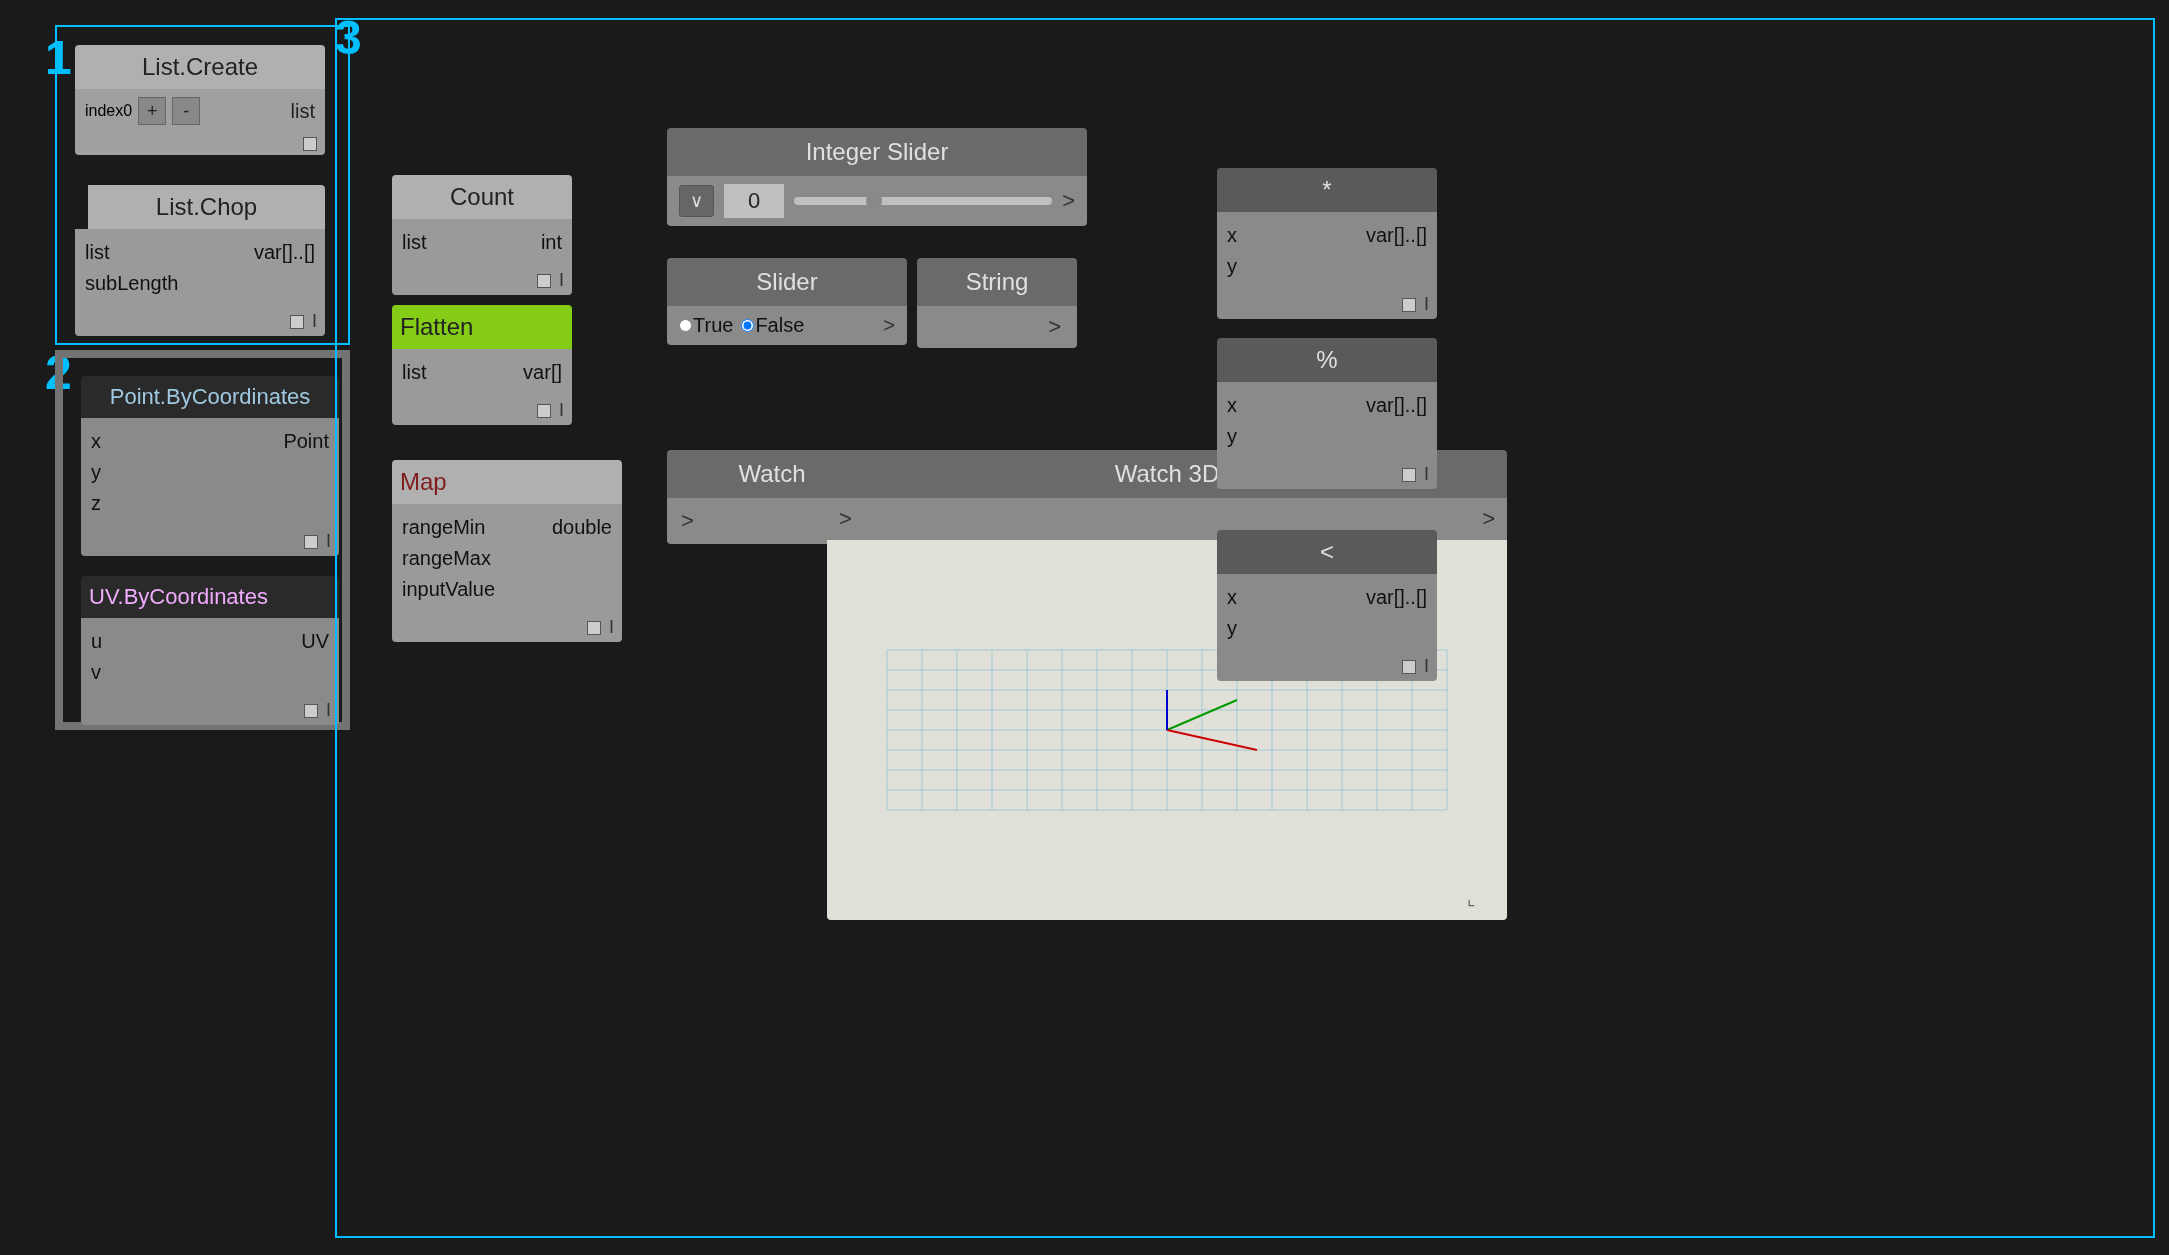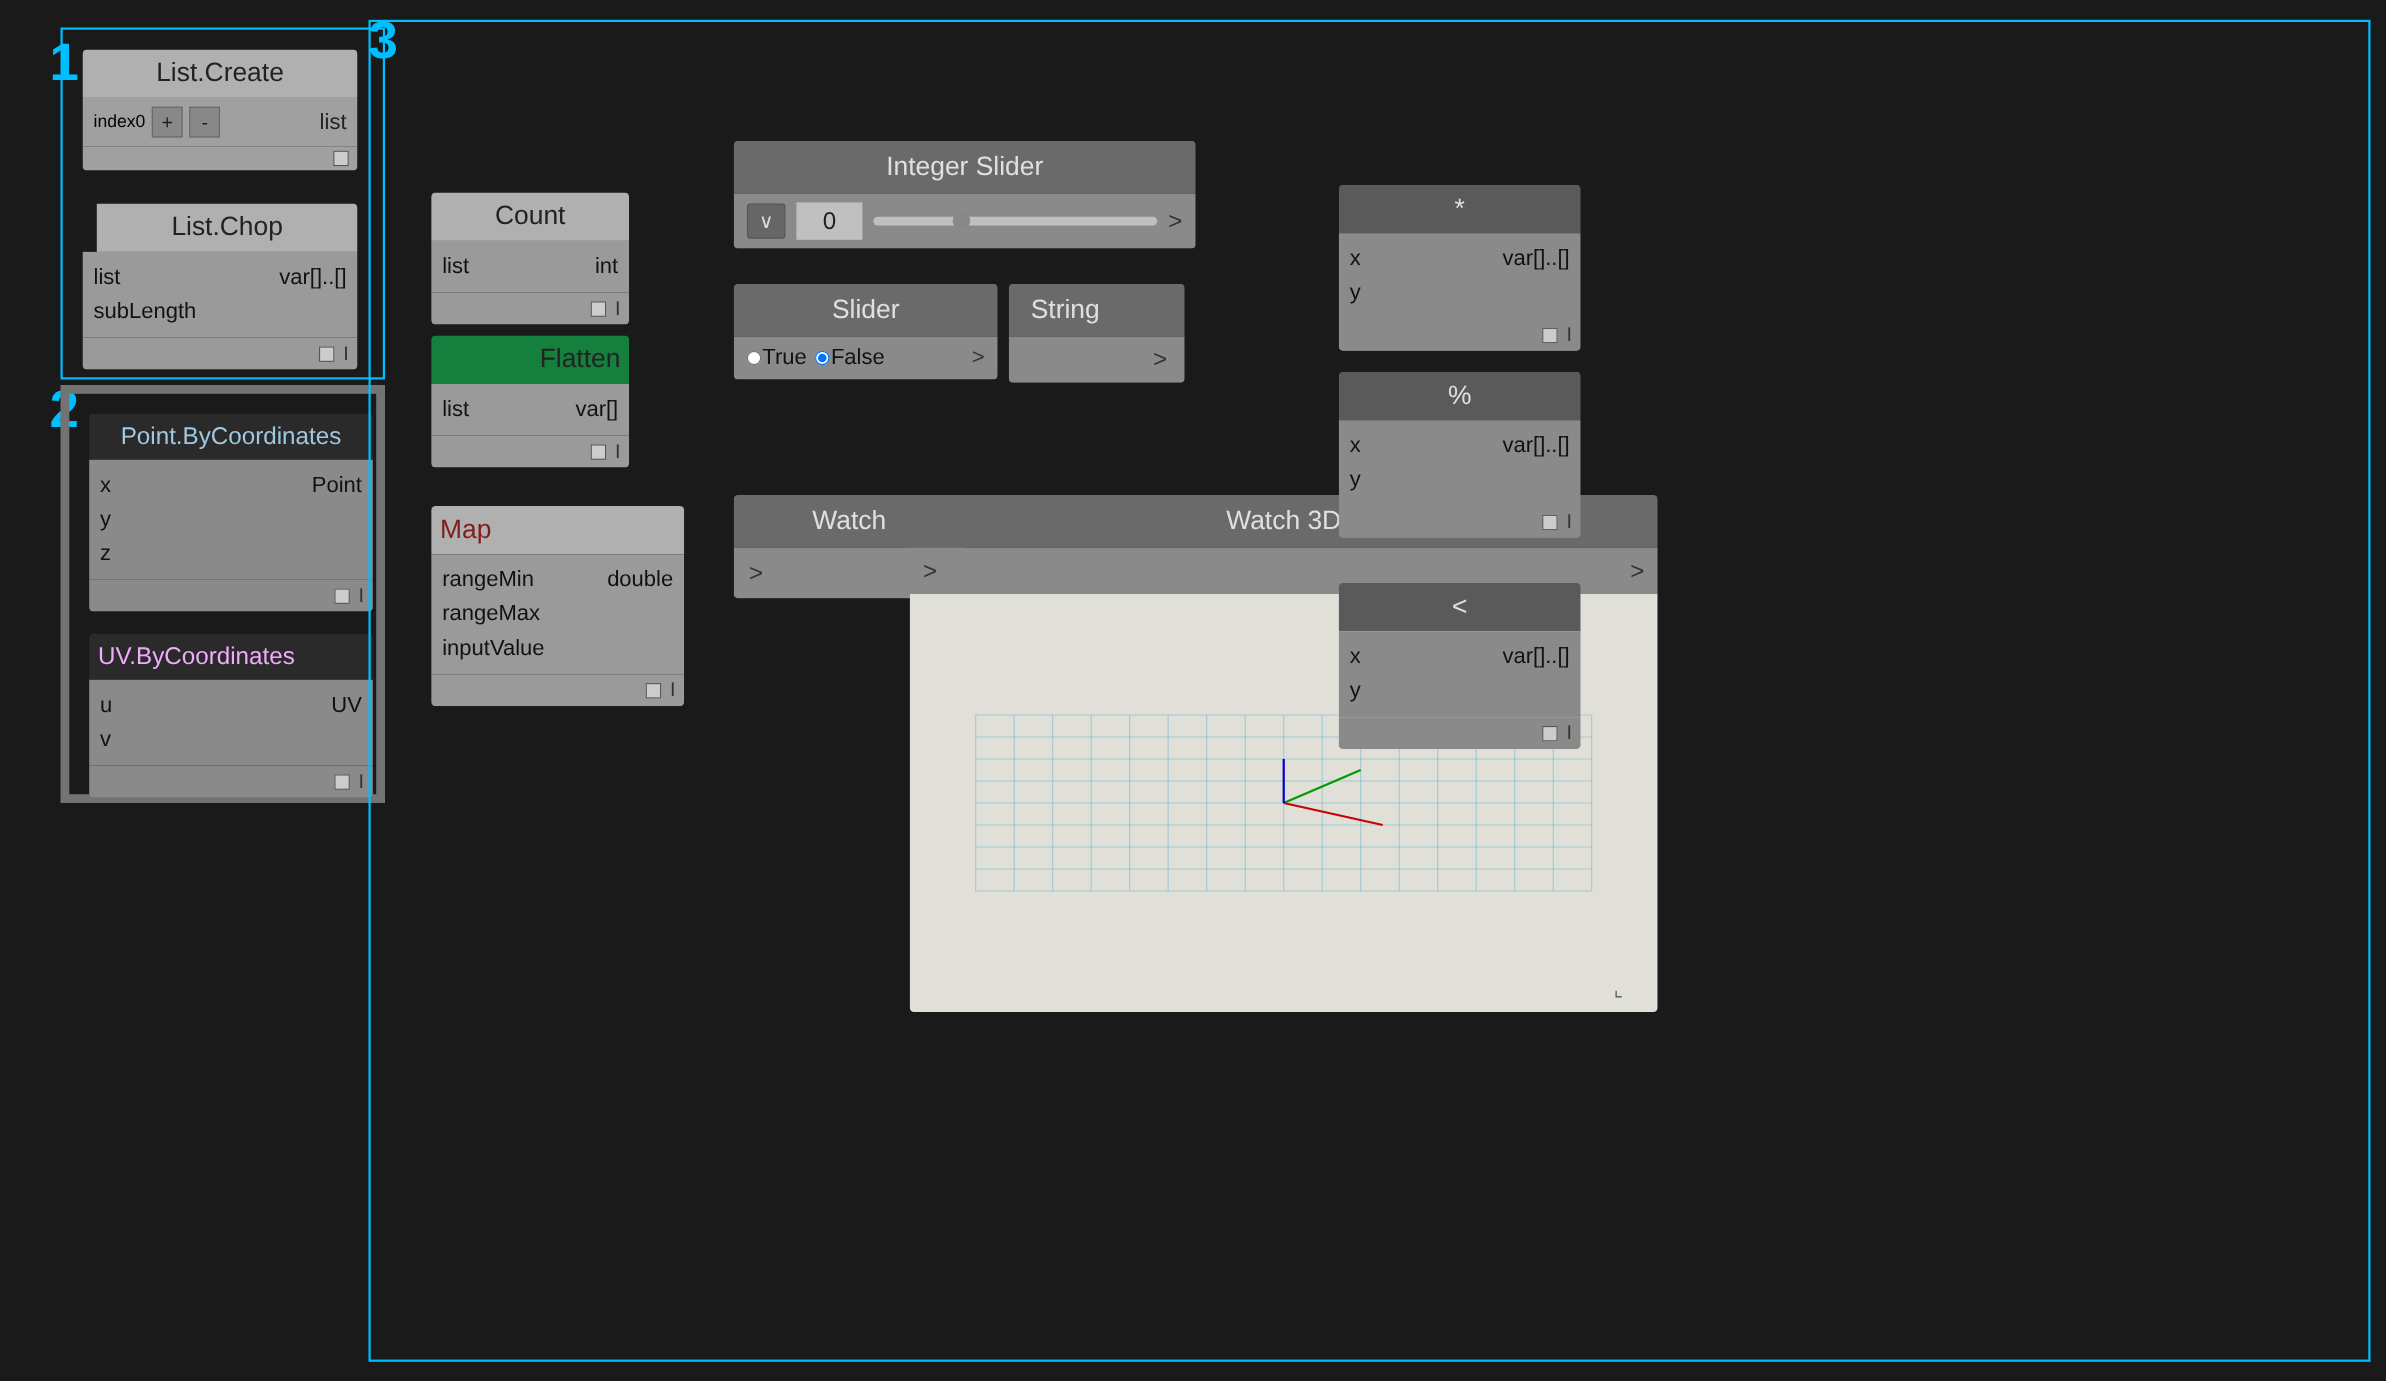--- a/index.html
+++ b/index.html
@@ -205,21 +205,21 @@
         <span>int</span>
       </div>
     </div>
     <div class="node-footer" style="background:#9a9a9a;">
       <span class="checkbox"></span>
       <span style="color:#333; font-size:18px;">I</span>
     </div>
   </div>
 
   <div style="position:absolute; left:55px; top:285px; width:180px; border-radius:4px; overflow:hidden;">
-    <div style="background:#15803d; text-align:right; padding:8px; font-size:24px; color:#222;">Flatten</div>
+    <div style="background:#84cc16; text-align:left; padding:8px; font-size:24px; color:#222;">Flatten</div>
     <div style="background:#9a9a9a; padding:8px 10px;">
       <div class="node-row">
         <span>list</span>
         <span style="flex:1;"></span>
         <span>var[]</span>
       </div>
     </div>
     <div class="node-footer" style="background:#9a9a9a;">
       <span class="checkbox"></span>
       <span style="color:#333; font-size:18px;">I</span>
@@ -268,21 +268,21 @@
       </div>
       <div class="radio-item">
         <input type="radio" name="boolval" checked="" style="">
         <span>False</span>
       </div>
       <span style="flex:1; text-align:right; color:#333;">&gt;</span>
     </div>
   </div>
 
   <div style="position:absolute; left:580px; top:238px; width:160px; border-radius:4px; overflow:hidden;">
-    <div style="background:#6a6a6a; text-align:left; padding:10px 20px; font-size:24px; color:#e0e0e0;">String</div>
+    <div style="background:#6a6a6a; text-align:center; padding:10px 20px; font-size:24px; color:#e0e0e0;">String</div>
     <div style="background:#8a8a8a; padding:8px 16px; display:flex; align-items:center; justify-content:flex-end;">
       <span style="color:#333; font-size:22px;">&gt;</span>
     </div>
   </div>
 
   <div style="position:absolute; left:330px; top:430px; width:210px; border-radius:4px; overflow:hidden;">
     <div style="background:#6a6a6a; text-align:center; padding:10px; font-size:24px; color:#e0e0e0;">Watch</div>
     <div style="background:#8a8a8a; padding:10px 14px; display:flex; align-items:center; gap:12px;">
       <span style="color:#333; font-size:22px;">&gt;</span>
       <span style="flex:1;"></span>

